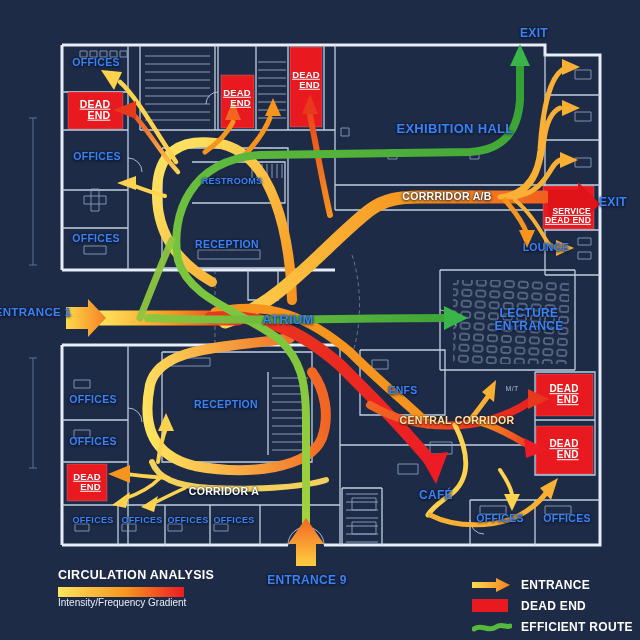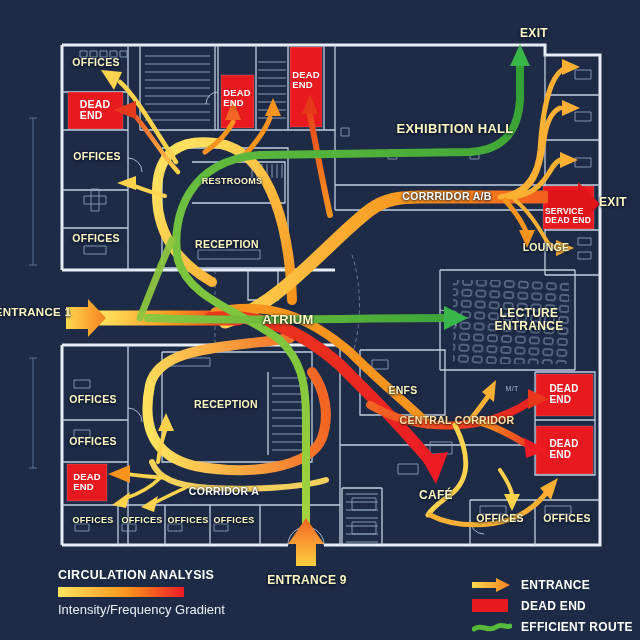--- a/index.html
+++ b/index.html
@@ -5,38 +5,39 @@
   html,body{margin:0;padding:0;}
   body{
     width:640px;height:640px;position:relative;overflow:hidden;
     background:#1d2b47;
     font-family:"Liberation Sans",sans-serif;
   }
   #stage{position:absolute;left:0;top:0;width:640px;height:640px;}
   svg.plan{position:absolute;left:0;top:0;}
   .lbl{
     position:absolute;transform:translate(-50%,-50%);
-    color:#fef9c3;font-weight:bold;white-space:nowrap;
+    color:#3b82f6;font-weight:bold;white-space:nowrap;
     letter-spacing:.3px;line-height:1.05;text-align:center;
     text-shadow:0 1px 3px rgba(8,16,34,.9),0 0 2px rgba(8,16,34,.7);
   }
   .xs{font-size:9px}.sm{font-size:10.5px}.md{font-size:12px}.lg{font-size:13px}
   .tiny{font-size:7px;font-weight:normal;color:#a9bcd6;text-shadow:none}
   .corridor{color:#ffffff;}
   .central{color:#ffe3ad;text-shadow:0 1px 2px rgba(70,30,0,.95),0 0 2px rgba(70,30,0,.9);}
   .deadlbl{
     position:absolute;transform:translate(-50%,-50%);
-    color:#fff;font-weight:bold;text-align:left;line-height:1.08;
+    color:#fff;font-weight:bold;text-align:right;line-height:1.08;
     letter-spacing:.2px;
+    text-decoration:underline;
   }
   .legendL{position:absolute;left:58px;top:568px;}
   .legendL .t{font-size:12.5px;font-weight:bold;color:#fff;letter-spacing:.3px;}
   .legendL .bar{width:126px;height:10px;margin-top:5px;
     background:linear-gradient(90deg,#ffe45e,#f7941d 55%,#ed1c24);}
-  .legendL .c{font-size:13px;color:#e9eef6;margin-top:5px;}
+  .legendL .c{font-size:10px;color:#e9eef6;}
   .legendR{position:absolute;left:472px;top:574px;}
   .legendR .row{display:flex;align-items:center;height:21px;}
   .legendR .sw{width:42px;display:flex;align-items:center;}
   .legendR .lab{font-size:12px;font-weight:bold;color:#fff;margin-left:7px;letter-spacing:.3px;}
   .redsw{width:36px;height:13px;background:#e8191f;}
 </style>
 </head>
 <body>
 
 <div id="stage">

